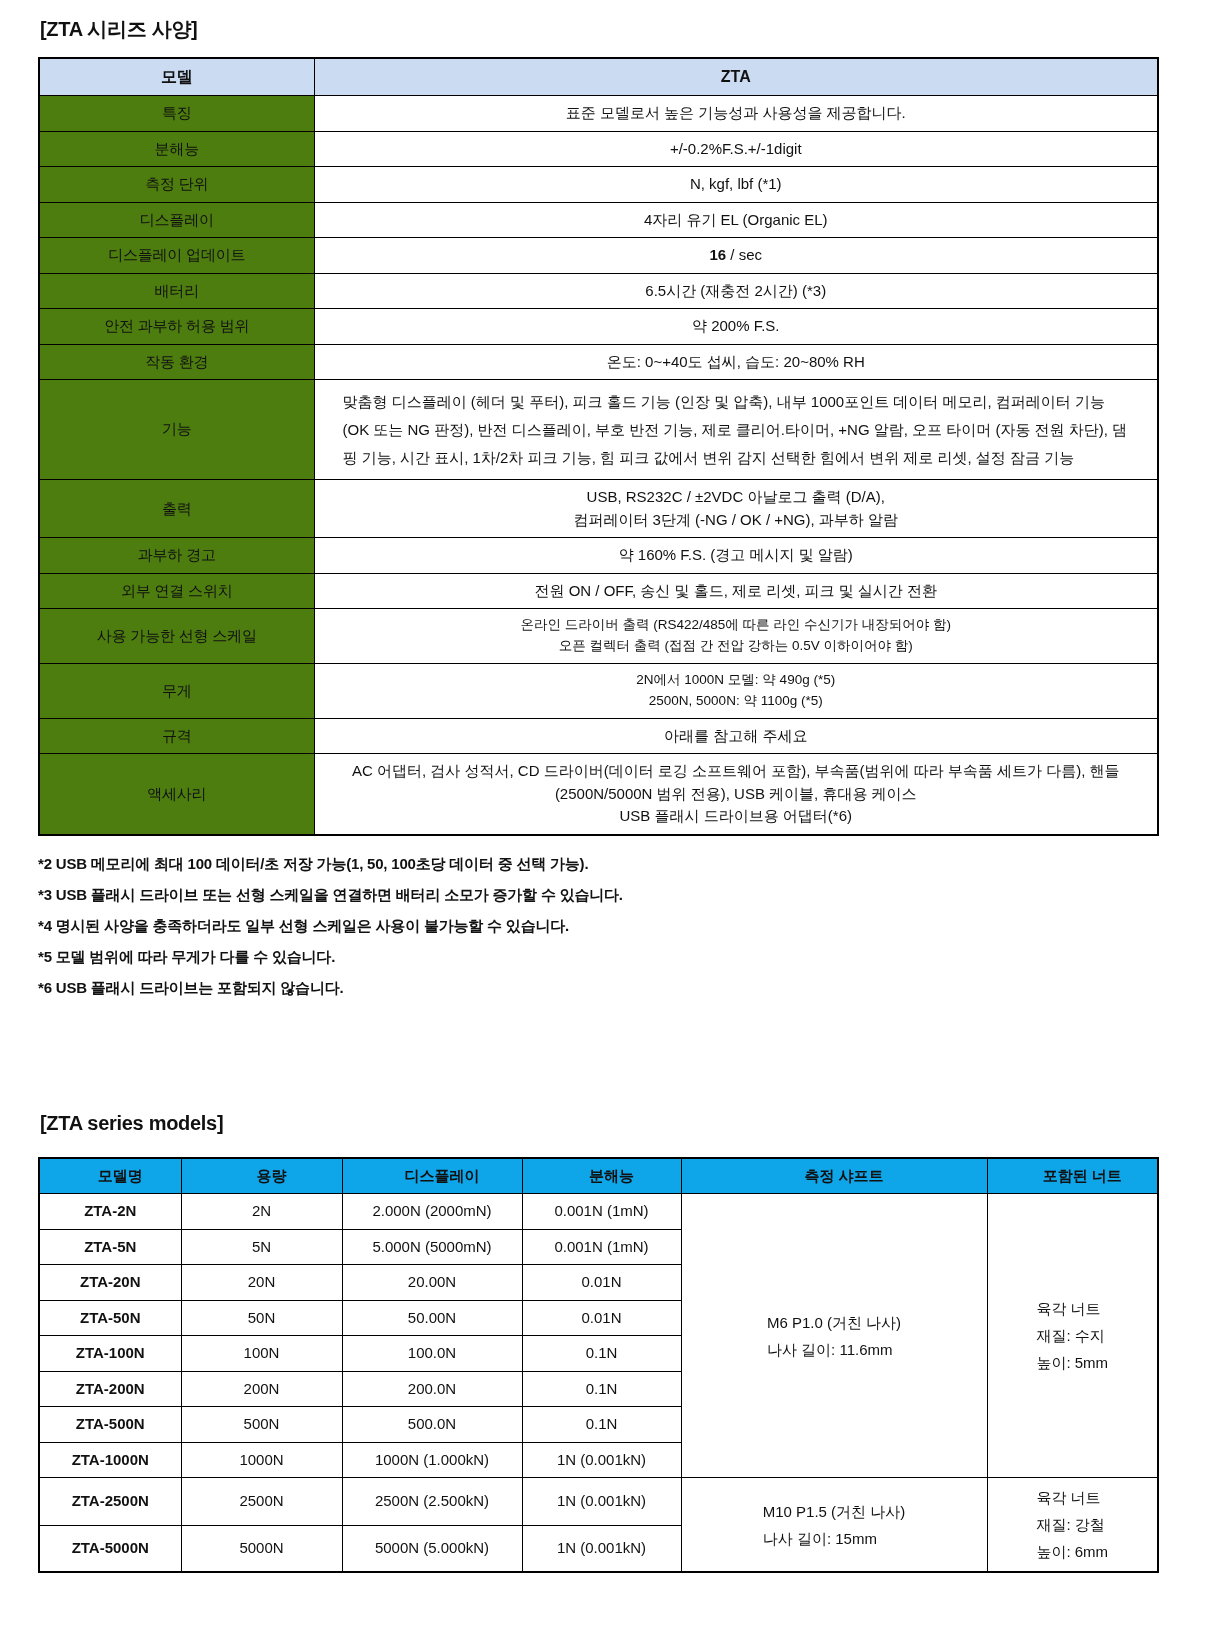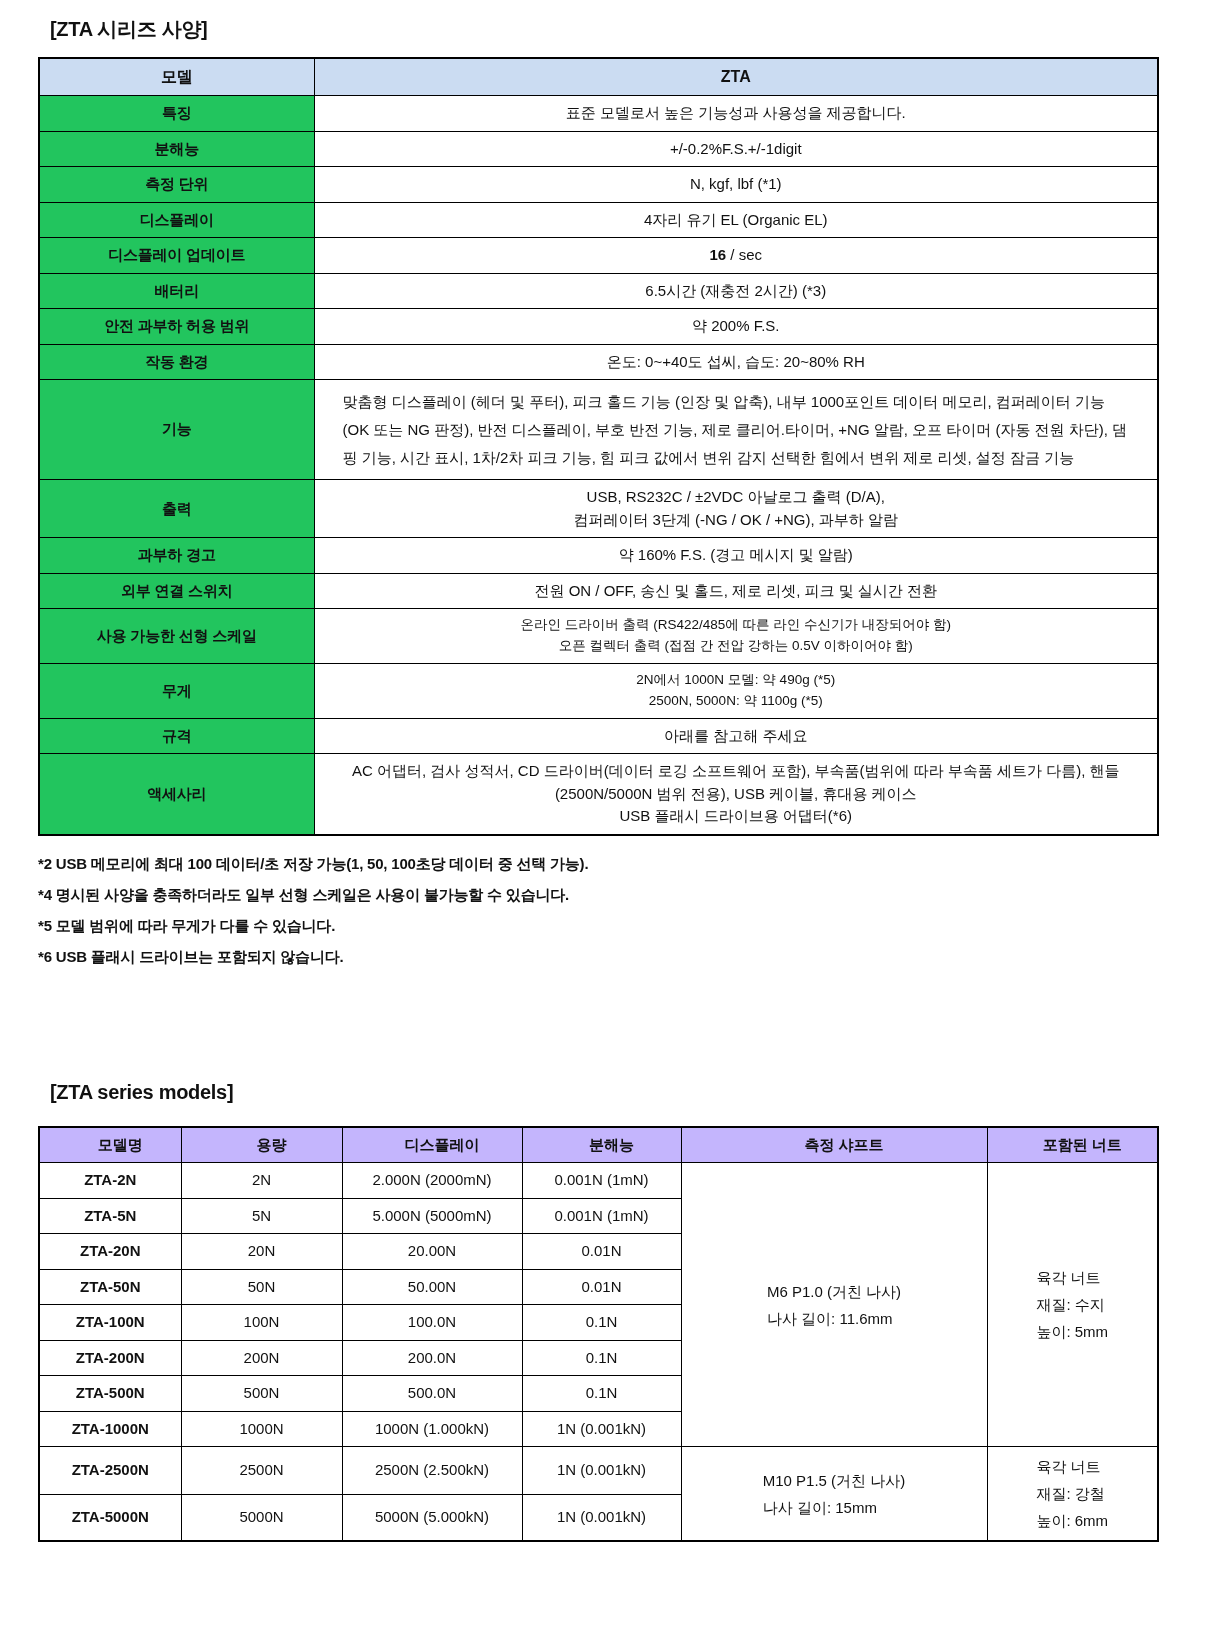--- a/index.html
+++ b/index.html
@@ -11,42 +11,42 @@
   }
   .page {
     width: 1209px;
     min-height: 1627px;
     padding: 16px 52px 40px 38px;
   }
   .section-title {
     font-size: 20px;
     font-weight: bold;
     letter-spacing: -0.3px;
-    margin: 0 0 14px 12px;
+    margin: 0 0 14px 2px;
   }
   table {
     border-collapse: collapse;
     width: 1119px;
     table-layout: fixed;
   }
   .spec-table, .models-table {
     border: 2px solid #000000;
   }
   .spec-table td, .models-table td, .models-table th {
     border: 1px solid #000000;
     font-size: 15px;
     text-align: center;
     vertical-align: middle;
     padding: 6px 8px;
     line-height: 1.5;
     white-space: pre-line;
   }
   .spec-table .label-cell {
-    background: #22c55e;
-    font-weight: bold;
+    background: #4d7c0f;
+    font-weight: normal;
     letter-spacing: -0.2px;
   }
   .spec-table .header-row td {
     background: #cbdcf2;
     font-weight: bold;
     font-size: 16px;
   }
   .spec-table td.small { font-size: 13.5px; line-height: 1.55; }
   .spec-table td.align-left { text-align: left; padding: 8px 28px; line-height: 1.85; }
   .footnotes { margin-top: 16px; width: 1119px; }
@@ -55,21 +55,21 @@
     font-weight: bold;
     line-height: 1.6;
     margin-bottom: 7px;
     padding-left: 30px;
     text-indent: -30px;
     white-space: pre-line;
     letter-spacing: -0.2px;
   }
   .models-section-title { margin-top: 112px; margin-bottom: 22px; }
   .models-table th {
-    background: #c4b5fd;
+    background: #0ea5e9;
     font-weight: bold;
     padding-left: 28px;
   }
   .models-table td.model-name { font-weight: bold; }
   .models-table td.merged-cell { vertical-align: middle; }
   .models-table td.merged-cell .inner {
     display: inline-block;
     text-align: left;
     white-space: pre-line;
     line-height: 1.8;
@@ -160,20 +160,21 @@
         <tr>
           <td class="label-cell">액세사리</td>
           <td class="value-cell">AC 어댑터, 검사 성적서, CD 드라이버(데이터 로깅 소프트웨어 포함), 부속품(범위에 따라 부속품 세트가 다름), 핸들(2500N/5000N 범위 전용), USB 케이블, 휴대용 케이스
 USB 플래시 드라이브용 어댑터(*6)</td>
         </tr>
       </tbody>
   </table>
 
   <div class="footnotes">
       <div class="footnote">*2 USB 메모리에 최대 100 데이터/초 저장 가능(1, 50, 100초당 데이터 중 선택 가능).</div>
+      <div class="footnote">*3 USB 플래시 드라이브 또는 선형 스케일을 연결하면 배터리 소모가 증가할 수 있습니다.</div>
       <div class="footnote">*4 명시된 사양을 충족하더라도 일부 선형 스케일은 사용이 불가능할 수 있습니다.</div>
       <div class="footnote">*5 모델 범위에 따라 무게가 다를 수 있습니다.</div>
       <div class="footnote">*6 USB 플래시 드라이브는 포함되지 않습니다.</div>
     </div>
 
   <h2 class="section-title models-section-title">[ZTA series models]</h2>
 
   <table class="models-table">
     <colgroup>
       <col style="width:142px">

